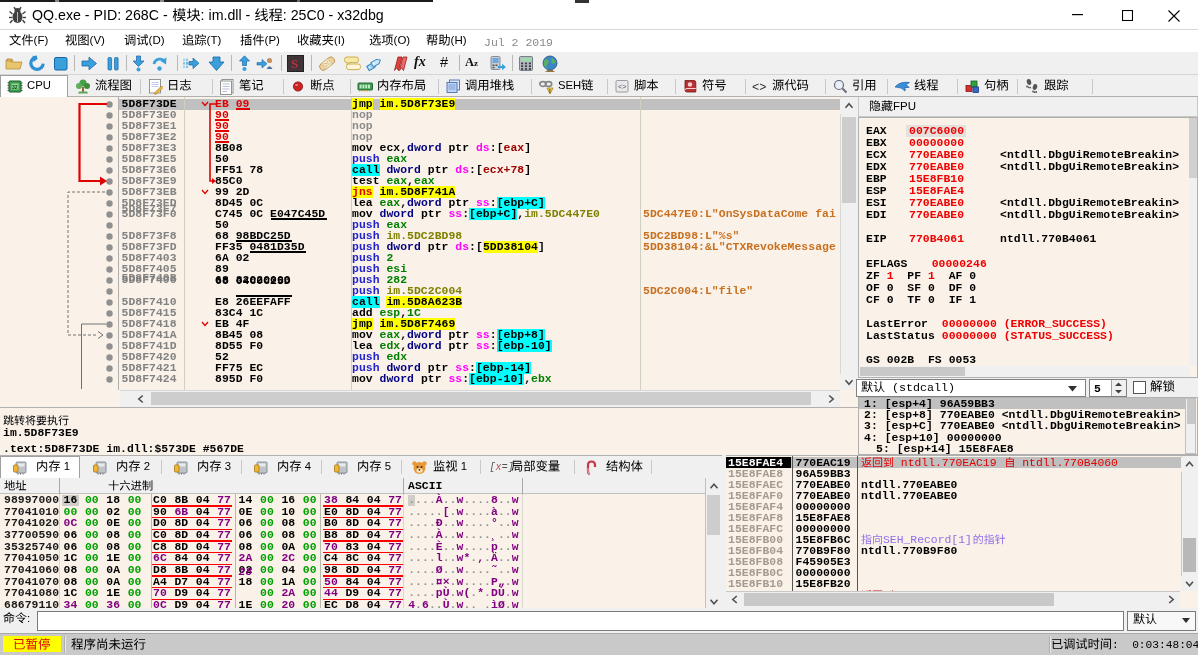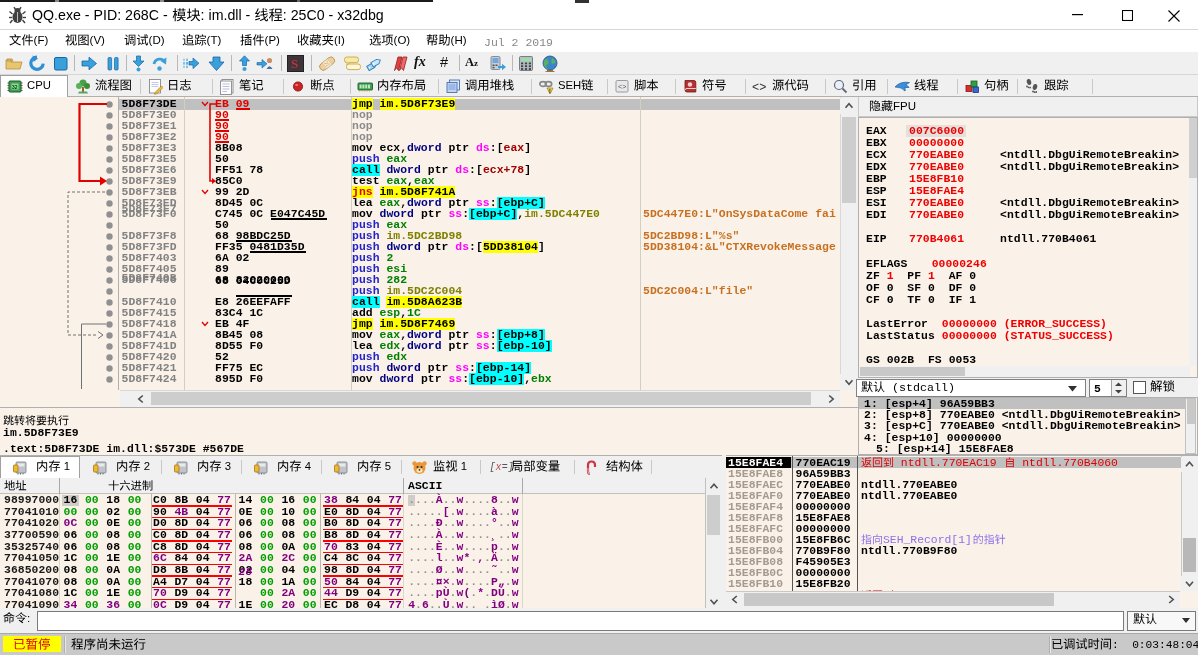--- a/index.html
+++ b/index.html
@@ -942,21 +942,21 @@
 <div class="mb" style="position:absolute;left:491px;top:495px;color:#800080;">8</div>
 <div class="mb" style="position:absolute;left:497.9px;top:495px;color:#909090;">.</div>
 <div class="mb" style="position:absolute;left:504.8px;top:495px;color:#909090;">.</div>
 <div class="mb" style="position:absolute;left:511.7px;top:495px;color:#800080;">w</div>
 <div class="mb" style="position:absolute;left:4px;top:506.65px;color:#1a1a1a">77041010</div>
 <div class="mb" style="position:absolute;left:63.5px;top:506.65px;color:#00a000;">00</div>
 <div class="mb" style="position:absolute;left:84.9px;top:506.65px;color:#00a000;">00</div>
 <div class="mb" style="position:absolute;left:106.3px;top:506.65px;color:#000;">02</div>
 <div class="mb" style="position:absolute;left:127.7px;top:506.65px;color:#00a000;">00</div>
 <div class="mb" style="position:absolute;left:153px;top:506.65px;color:#000;">90</div>
-<div class="mb" style="position:absolute;left:174.4px;top:506.65px;color:#800080;">4B</div>
+<div class="mb" style="position:absolute;left:174.4px;top:506.65px;color:#800080;">6B</div>
 <div class="mb" style="position:absolute;left:195.8px;top:506.65px;color:#000;">04</div>
 <div class="mb" style="position:absolute;left:217.2px;top:506.65px;color:#800080;">77</div>
 <div style="position:absolute;left:151.5px;top:516.95px;width:80.7px;height:1.5px;background:#ff0000;"></div>
 <div class="mb" style="position:absolute;left:238.6px;top:506.65px;color:#000;">0E</div>
 <div class="mb" style="position:absolute;left:260px;top:506.65px;color:#00a000;">00</div>
 <div class="mb" style="position:absolute;left:281.4px;top:506.65px;color:#000;">10</div>
 <div class="mb" style="position:absolute;left:302.8px;top:506.65px;color:#00a000;">00</div>
 <div class="mb" style="position:absolute;left:324px;top:506.65px;color:#000;">E0</div>
 <div class="mb" style="position:absolute;left:345.4px;top:506.65px;color:#000;">8D</div>
 <div class="mb" style="position:absolute;left:366.8px;top:506.65px;color:#000;">04</div>
@@ -1111,21 +1111,21 @@
 <div class="mb" style="position:absolute;left:449.6px;top:553.25px;color:#909090;">.</div>
 <div class="mb" style="position:absolute;left:456.5px;top:553.25px;color:#800080;">w</div>
 <div class="mb" style="position:absolute;left:463.4px;top:553.25px;color:#800080;">*</div>
 <div class="mb" style="position:absolute;left:470.3px;top:553.25px;color:#909090;">.</div>
 <div class="mb" style="position:absolute;left:477.2px;top:553.25px;color:#800080;">,</div>
 <div class="mb" style="position:absolute;left:484.1px;top:553.25px;color:#909090;">.</div>
 <div class="mb" style="position:absolute;left:491px;top:553.25px;color:#800080;">Ä</div>
 <div class="mb" style="position:absolute;left:497.9px;top:553.25px;color:#909090;">.</div>
 <div class="mb" style="position:absolute;left:504.8px;top:553.25px;color:#909090;">.</div>
 <div class="mb" style="position:absolute;left:511.7px;top:553.25px;color:#800080;">w</div>
-<div class="mb" style="position:absolute;left:4px;top:564.9px;color:#1a1a1a">36850200</div>
+<div class="mb" style="position:absolute;left:4px;top:564.9px;color:#1a1a1a">77041060</div>
 <div class="mb" style="position:absolute;left:63.5px;top:564.9px;color:#000;">08</div>
 <div class="mb" style="position:absolute;left:84.9px;top:564.9px;color:#00a000;">00</div>
 <div class="mb" style="position:absolute;left:106.3px;top:564.9px;color:#000;">0A</div>
 <div class="mb" style="position:absolute;left:127.7px;top:564.9px;color:#00a000;">00</div>
 <div class="mb" style="position:absolute;left:153px;top:564.9px;color:#000;">D8</div>
 <div class="mb" style="position:absolute;left:174.4px;top:564.9px;color:#000;">8B</div>
 <div class="mb" style="position:absolute;left:195.8px;top:564.9px;color:#000;">04</div>
 <div class="mb" style="position:absolute;left:217.2px;top:564.9px;color:#800080;">77</div>
 <div style="position:absolute;left:151.5px;top:575.2px;width:80.7px;height:1.5px;background:#ff0000;"></div>
 <div class="mb" style="position:absolute;left:238.6px;top:564.9px;color:#000;">02</div>
@@ -1216,21 +1216,21 @@
 <div class="mb" style="position:absolute;left:449.6px;top:588.2px;color:#909090;">.</div>
 <div class="mb" style="position:absolute;left:456.5px;top:588.2px;color:#800080;">w</div>
 <div class="mb" style="position:absolute;left:463.4px;top:588.2px;color:#800080;">(</div>
 <div class="mb" style="position:absolute;left:470.3px;top:588.2px;color:#909090;">.</div>
 <div class="mb" style="position:absolute;left:477.2px;top:588.2px;color:#800080;">*</div>
 <div class="mb" style="position:absolute;left:484.1px;top:588.2px;color:#909090;">.</div>
 <div class="mb" style="position:absolute;left:491px;top:588.2px;color:#800080;">D</div>
 <div class="mb" style="position:absolute;left:497.9px;top:588.2px;color:#800080;">Ù</div>
 <div class="mb" style="position:absolute;left:504.8px;top:588.2px;color:#909090;">.</div>
 <div class="mb" style="position:absolute;left:511.7px;top:588.2px;color:#800080;">w</div>
-<div class="mb" style="position:absolute;left:4px;top:599.85px;color:#1a1a1a">77041090</div>
+<div class="mb" style="position:absolute;left:4px;top:599.85px;color:#1a1a1a">68679110</div>
 <div class="mb" style="position:absolute;left:63.5px;top:599.85px;color:#800080;">34</div>
 <div class="mb" style="position:absolute;left:84.9px;top:599.85px;color:#00a000;">00</div>
 <div class="mb" style="position:absolute;left:106.3px;top:599.85px;color:#800080;">36</div>
 <div class="mb" style="position:absolute;left:127.7px;top:599.85px;color:#00a000;">00</div>
 <div class="mb" style="position:absolute;left:153px;top:599.85px;color:#800080;">0C</div>
 <div class="mb" style="position:absolute;left:174.4px;top:599.85px;color:#000;">D9</div>
 <div class="mb" style="position:absolute;left:195.8px;top:599.85px;color:#000;">04</div>
 <div class="mb" style="position:absolute;left:217.2px;top:599.85px;color:#800080;">77</div>
 <div style="position:absolute;left:151.5px;top:610.15px;width:80.7px;height:1.5px;background:#ff0000;"></div>
 <div class="mb" style="position:absolute;left:238.6px;top:599.85px;color:#000;">1E</div>

